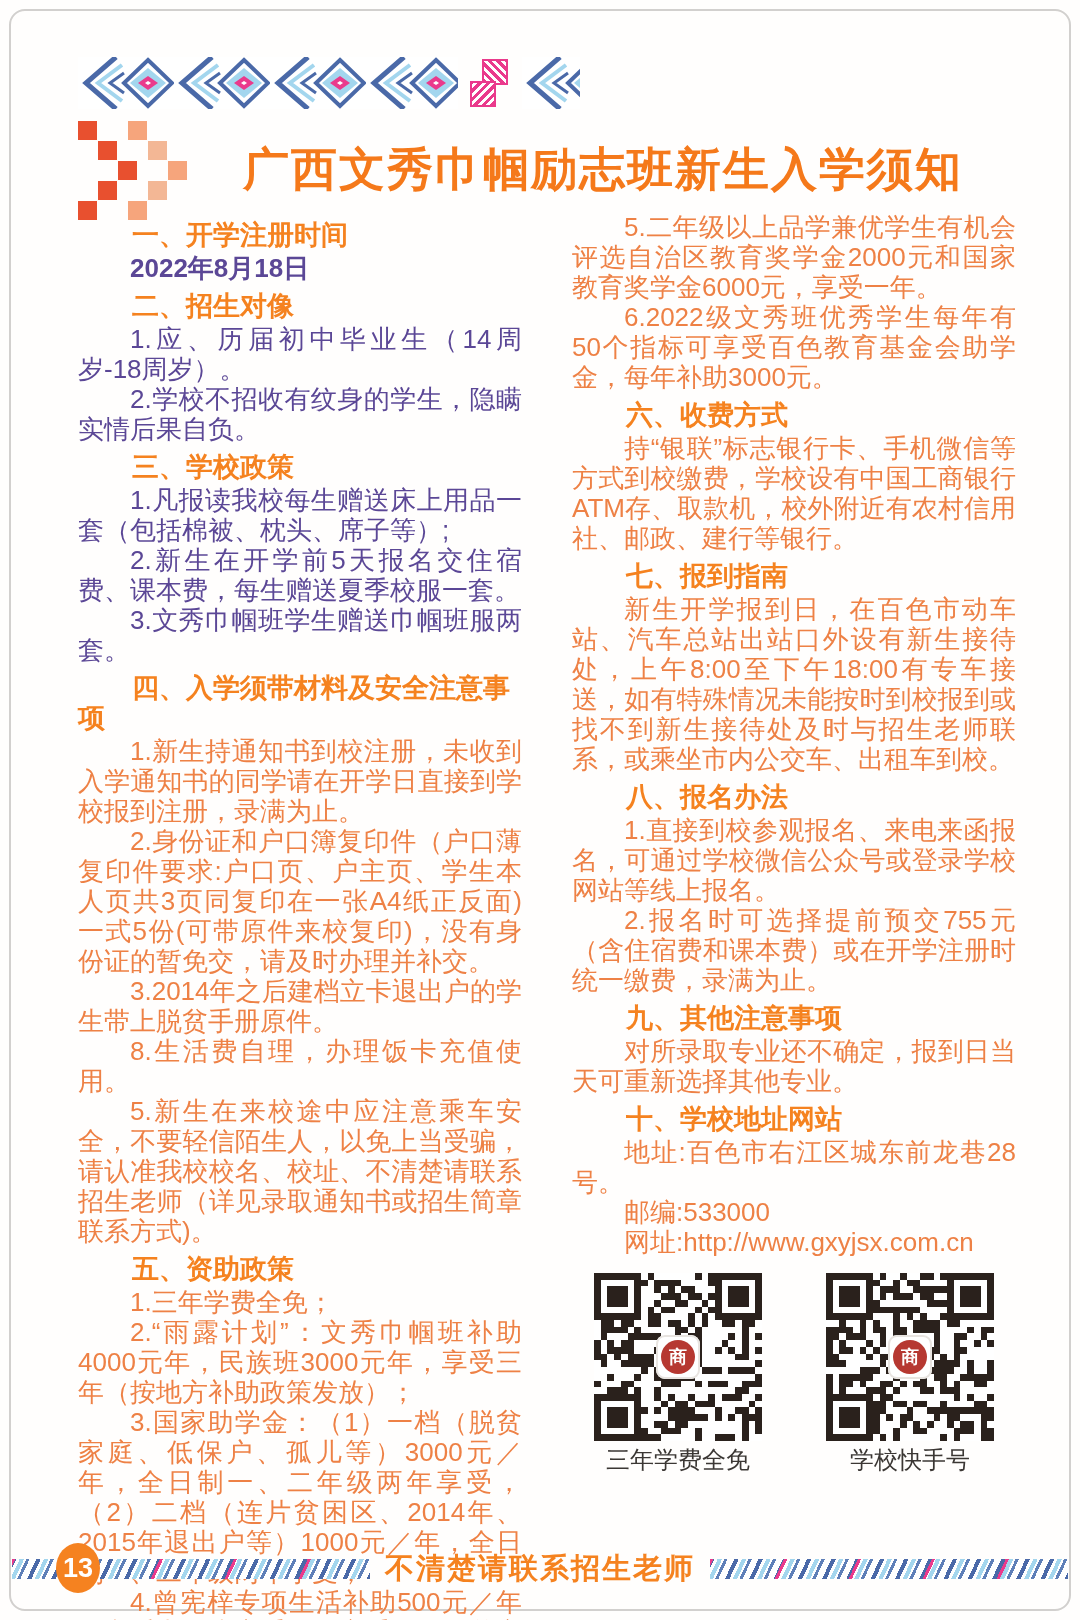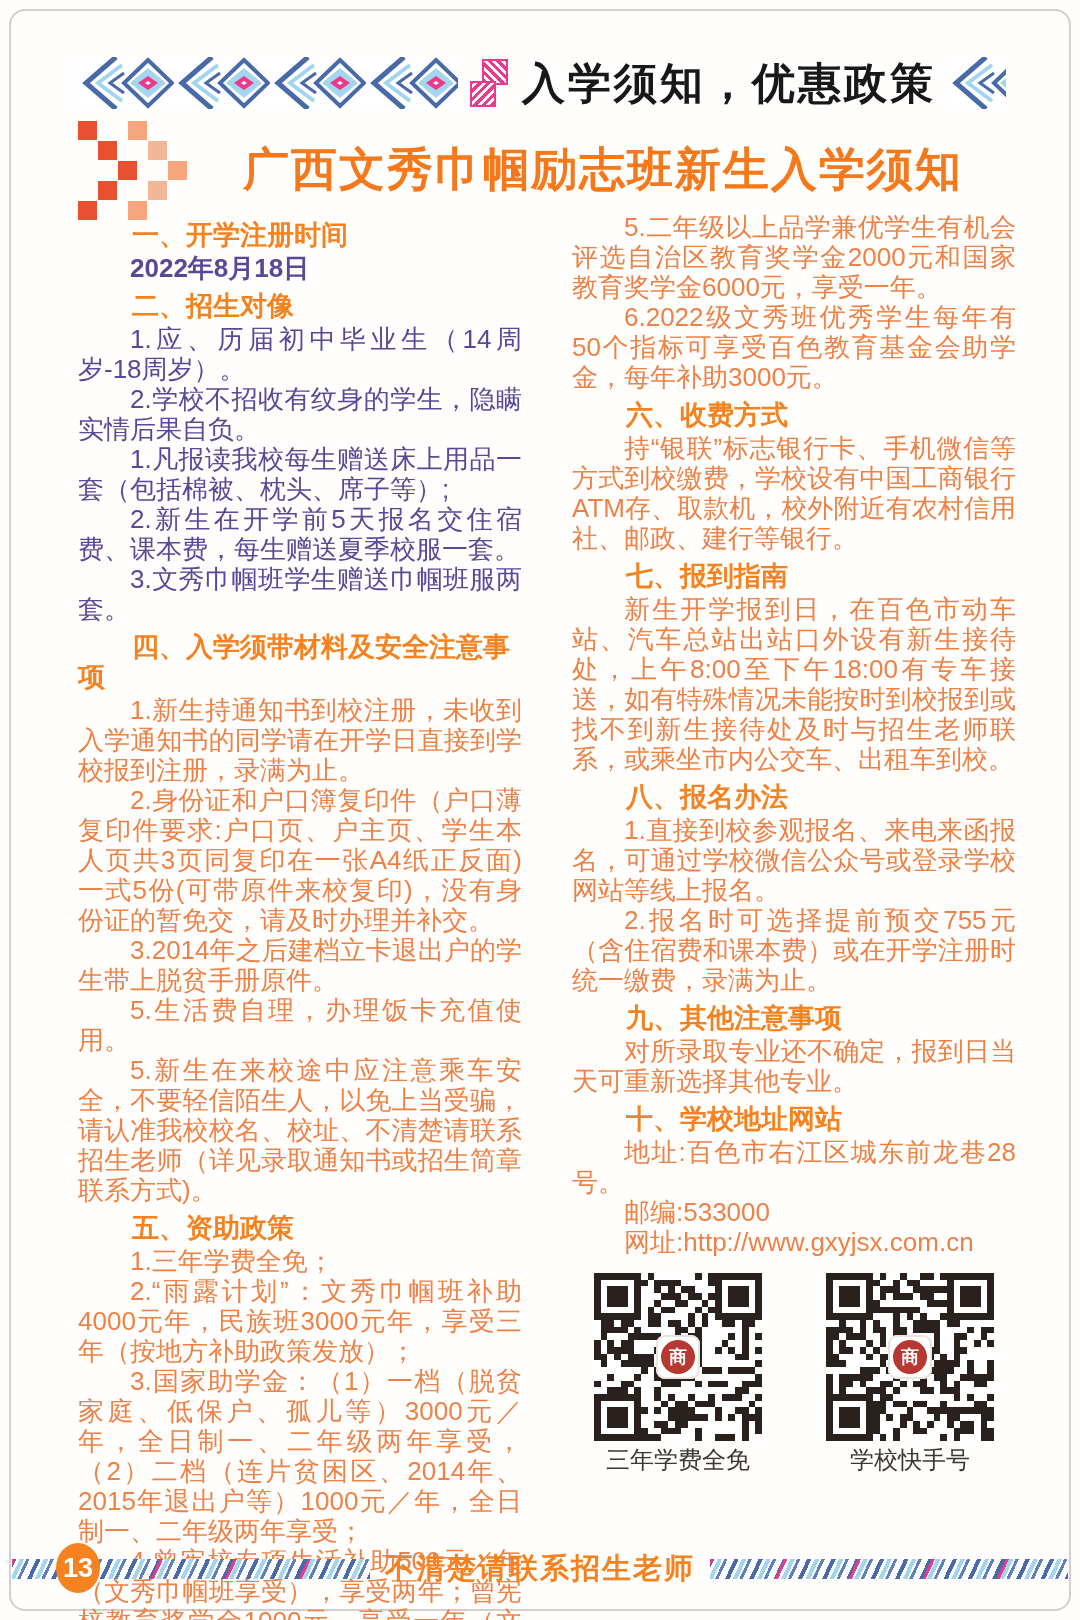--- a/index.html
+++ b/index.html
@@ -125,49 +125,49 @@
 </svg>
 
 <div class="page">
   <div class="frame"></div>
 
   <div class="band-row">
     <svg class="band" width="380" height="52">
       <rect width="380" height="52" fill="url(#ethnic)"></rect>
     </svg>
     <div class="endcap"></div>
-    <div class="banner-title">入学须知，优惠政策</div>
     <svg class="band" width="58" height="52">
       <rect width="58" height="52" fill="url(#ethnic)"></rect>
     </svg>
   </div>
 
   <div class="title-row">
     <div class="px-icon">
       <div class="chev dark"></div>
       <div class="chev light"></div>
     </div>
     <div class="page-title">广西文秀巾帼励志班新生入学须知</div>
   </div>
 
   <div class="cols">
     <div class="col">
       <h3 class="h">一、开学注册时间</h3>
       <p class="b purple strong">2022年8月18日</p>
       <h3 class="h">二、招生对像</h3>
       <p class="b purple">1.应、历届初中毕业生（14周岁-18周岁）。</p>
       <p class="b purple">2.学校不招收有纹身的学生，隐瞒实情后果自负。</p>
+      <h3 class="h">三、学校政策</h3>
       <p class="b purple">1.凡报读我校每生赠送床上用品一套（包括棉被、枕头、席子等）;</p>
       <p class="b purple">2.新生在开学前5天报名交住宿费、课本费，每生赠送夏季校服一套。</p>
       <p class="b purple">3.文秀巾帼班学生赠送巾帼班服两套。</p>
       <h3 class="h">四、入学须带材料及安全注意事项</h3>
       <p class="b orange">1.新生持通知书到校注册，未收到入学通知书的同学请在开学日直接到学校报到注册，录满为止。</p>
       <p class="b orange">2.身份证和户口簿复印件（户口薄复印件要求:户口页、户主页、学生本人页共3页同复印在一张A4纸正反面)一式5份(可带原件来校复印)，没有身份证的暂免交，请及时办理并补交。</p>
       <p class="b orange">3.2014年之后建档立卡退出户的学生带上脱贫手册原件。</p>
-      <p class="b orange">5.生活费自理，办理饭卡充值使用。</p>
+      <p class="b orange">8.生活费自理，办理饭卡充值使用。</p>
       <p class="b orange">5.新生在来校途中应注意乘车安全，不要轻信陌生人，以免上当受骗，请认准我校校名、校址、不清楚请联系招生老师（详见录取通知书或招生简章联系方式)。</p>
       <h3 class="h">五、资助政策</h3>
       <p class="b orange">1.三年学费全免；</p>
       <p class="b orange">2.“雨露计划”：文秀巾帼班补助4000元年，民族班3000元年，享受三年（按地方补助政策发放）；</p>
       <p class="b orange">3.国家助学金：（1）一档（脱贫家庭、低保户、孤儿等）3000元／年，全日制一、二年级两年享受，（2）二档（连片贫困区、2014年、2015年退出户等）1000元／年，全日制一、二年级两年享受；</p>
       <p class="b orange">4.曾宪梓专项生活补助500元／年（文秀巾帼班享受），享受两年；曾宪梓教育奖学金1000元，享受一年（文秀巾帼班品学兼优者享受）；</p>
     </div>
 
     <div class="col">
       <p class="b orange">5.二年级以上品学兼优学生有机会评选自治区教育奖学金2000元和国家教育奖学金6000元，享受一年。</p>

